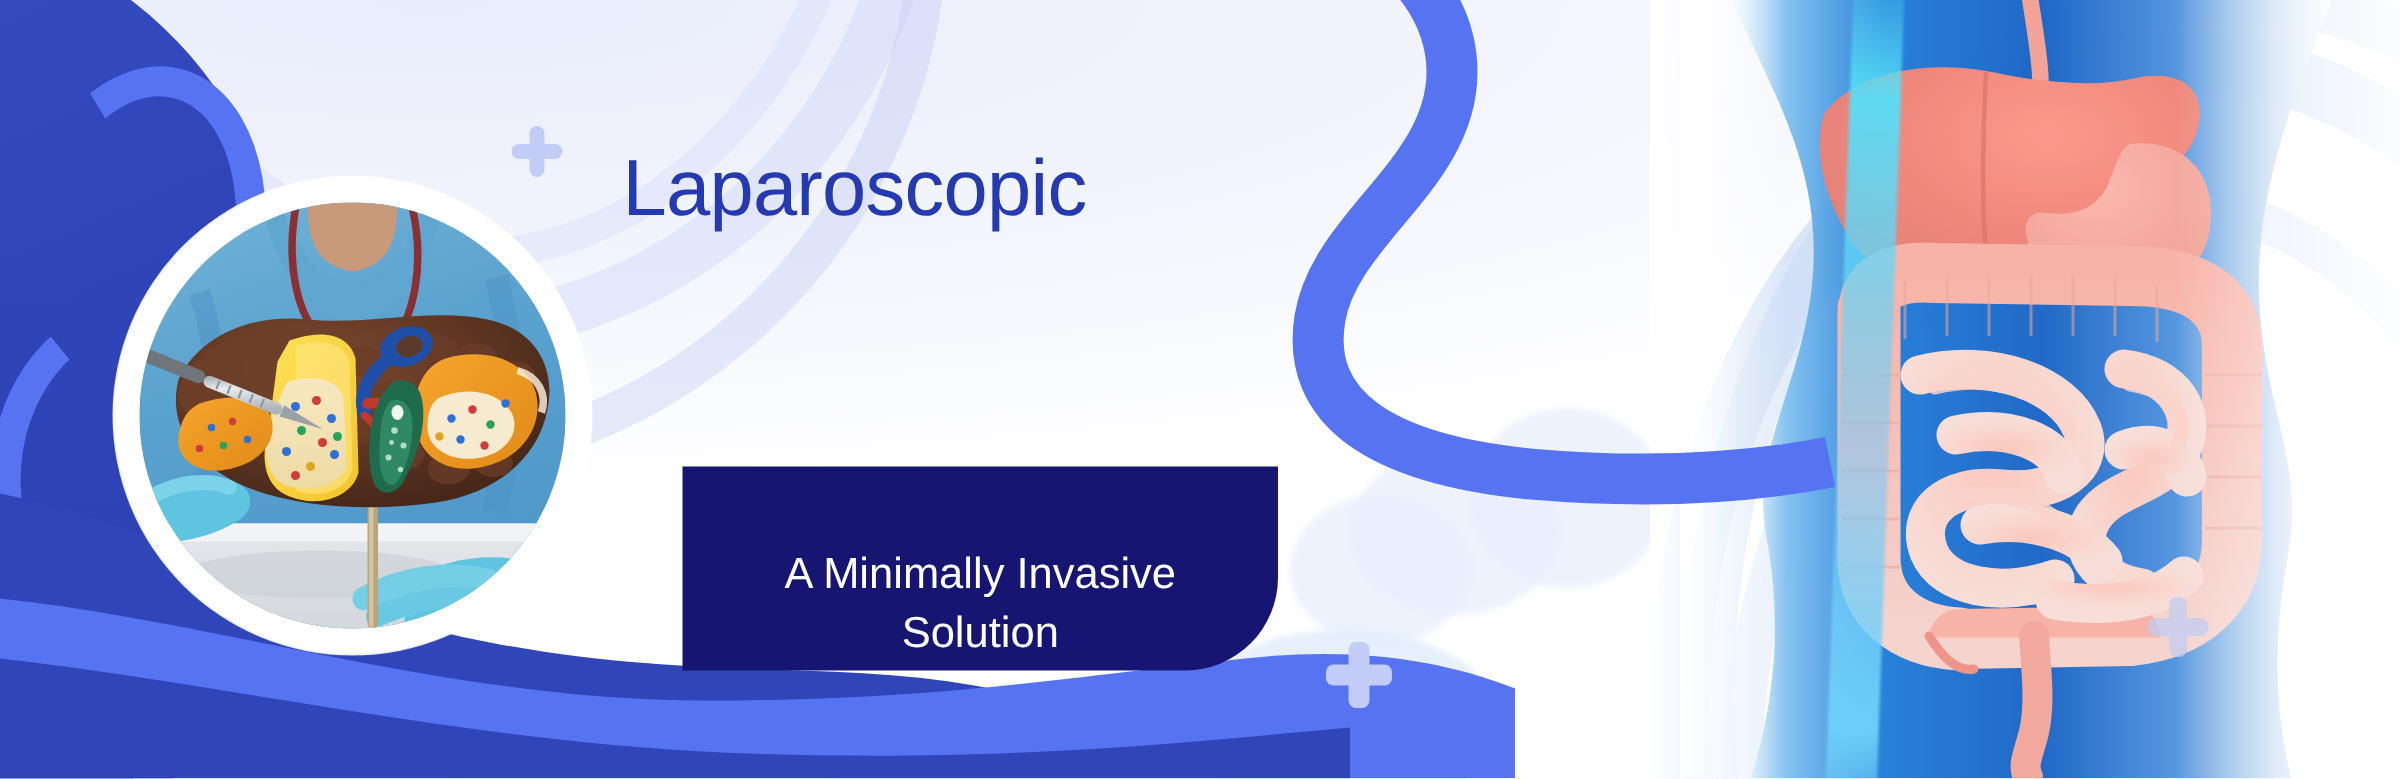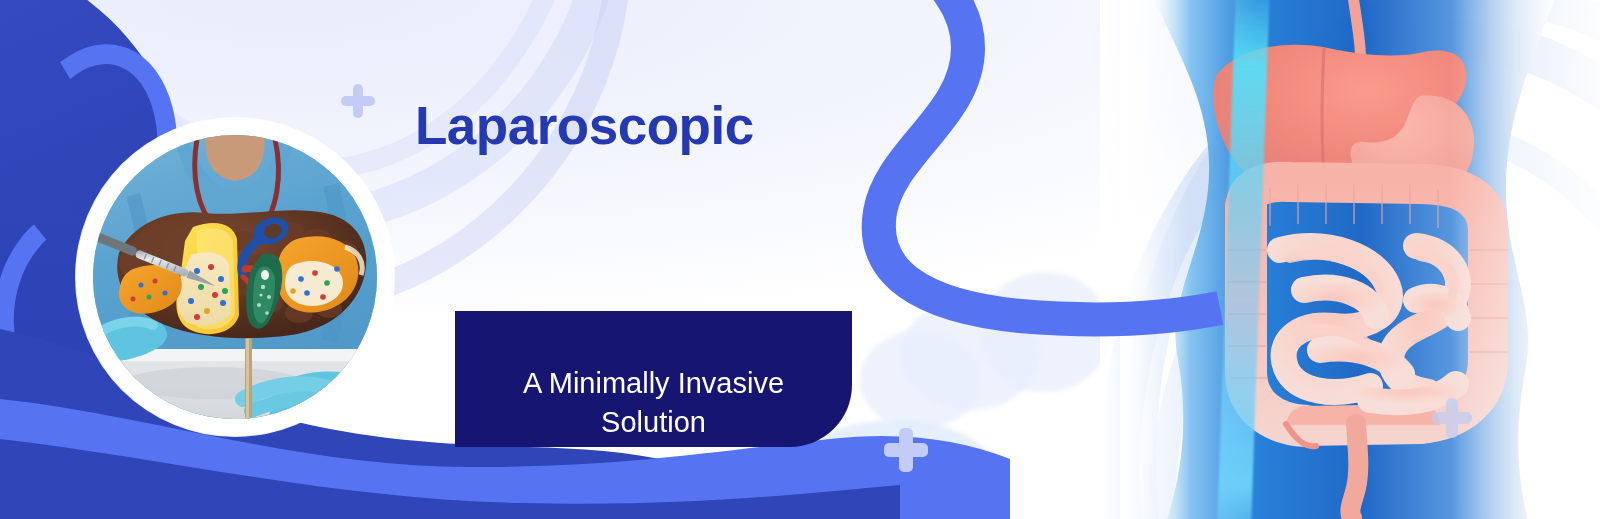--- a/index.html
+++ b/index.html
@@ -169,21 +169,21 @@
     background:#8fb8d8;
   }
   .photo svg{display:block;}
 
   
   .headline{
     position:absolute;
     left:415px;top:98px;
     width:520px;
     color:#2539b0;
-    font-weight:bold;
+    font-weight:normal;
     font-size:53px;
     line-height:56px;
     letter-spacing:-0.5px;
   }
   .headline .hl-line{display:block;white-space:nowrap;}
 
   
   .subtitle-box{
     position:absolute;
     left:455px;top:311px;

